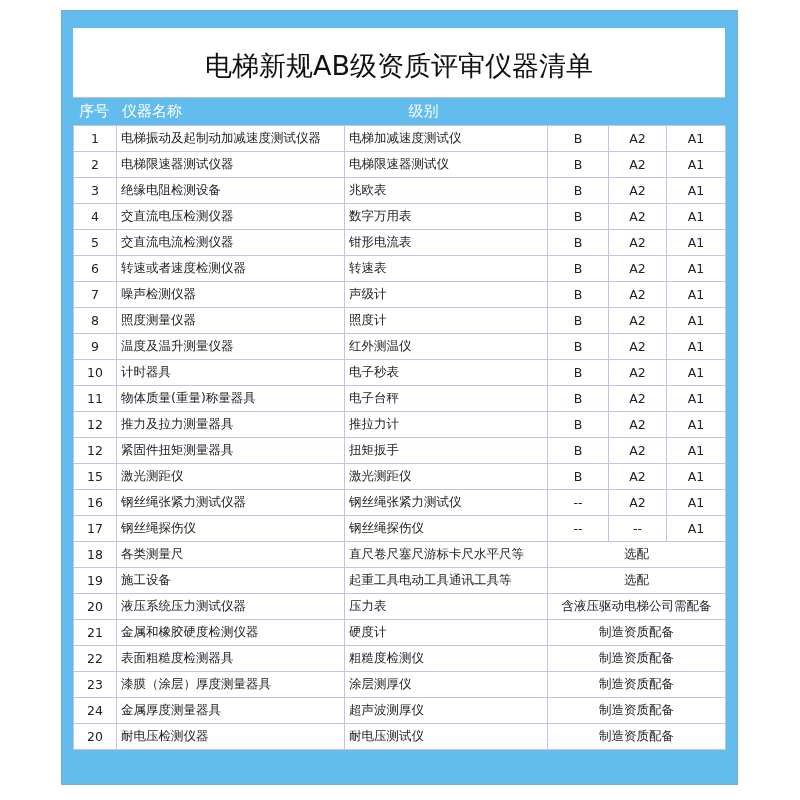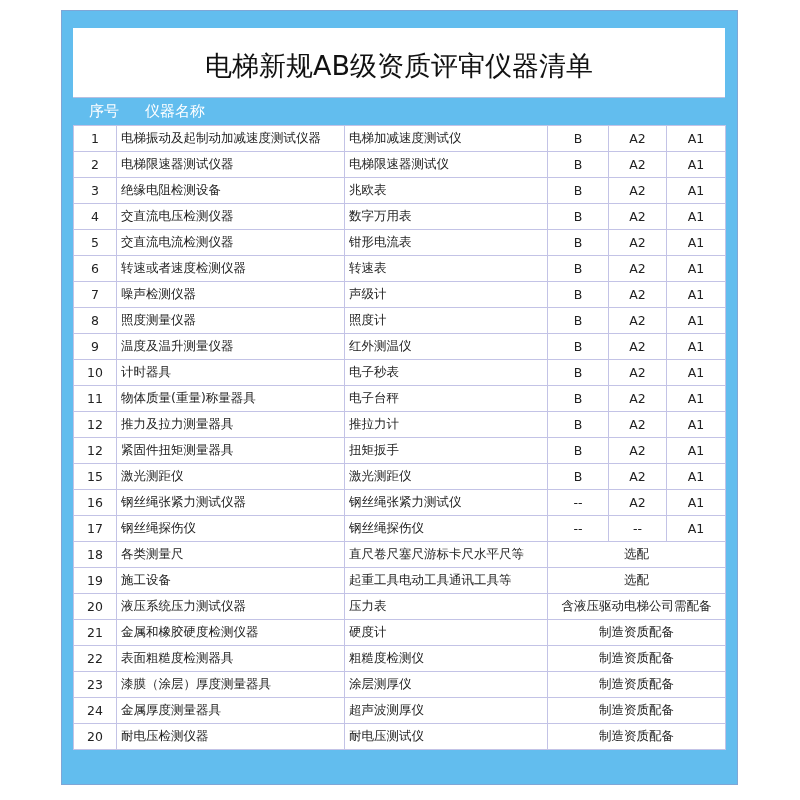--- a/index.html
+++ b/index.html
@@ -8,22 +8,22 @@
       position:absolute; left:61px; top:10px; width:677px; height:775px;
       background:#62bdee; border:1px solid #7fa6d6; box-sizing:border-box;padding-left:24px;
     }
     .title-box {
       position:absolute; left:11px; top:17px; width:652px; height:70px;
       background:#ffffff; border-bottom:1px solid #b8bfe0; box-sizing:border-box;
       display:flex; align-items:center; justify-content:center;
     }
     .title-text { font-size:27px; color:#111; letter-spacing:0px; margin-top:6px; }
     .header-row {
-      position:absolute; left:21px; top:87px; width:652px; height:27px;
-      display:flex; color:#ffffff; font-size:15px; align-items:center;gap:13px;
+      position:absolute; left:11px; top:87px; width:652px; height:27px;
+      display:flex; color:#ffffff; font-size:15px; align-items:center;
     }
     .header-row > div { height:100%; display:flex; align-items:center; box-sizing:border-box; }
     .h-seq { width:43px; padding-left:6px; }
     .h-desc { width:228px; padding-left:8px; }
     .h-name { width:203px; padding-left:6px; }
     .h-level { width:177px; justify-content:center; padding-left:32px; }
     table.grid {
       position:absolute; left:11px; top:114px; width:652px;
       border-collapse:collapse; background:#ffffff; table-layout:fixed;
     }
@@ -44,20 +44,21 @@
 <body>
 
 <div class="panel">
   <div class="title-box">
     <span class="title-text">电梯新规AB级资质评审仪器清单</span>
   </div>
 
   <div class="header-row">
     <div class="h-seq">序号</div>
     <div class="h-name">仪器名称</div>
+    <div class="h-level">级别</div>
   </div>
 
   <table class="grid">
     <colgroup>
       <col style="width:43px">
         <col style="width:228px">
         <col style="width:203px">
       <col style="width:61px">
         <col style="width:58px">
         <col style="width:59px">

